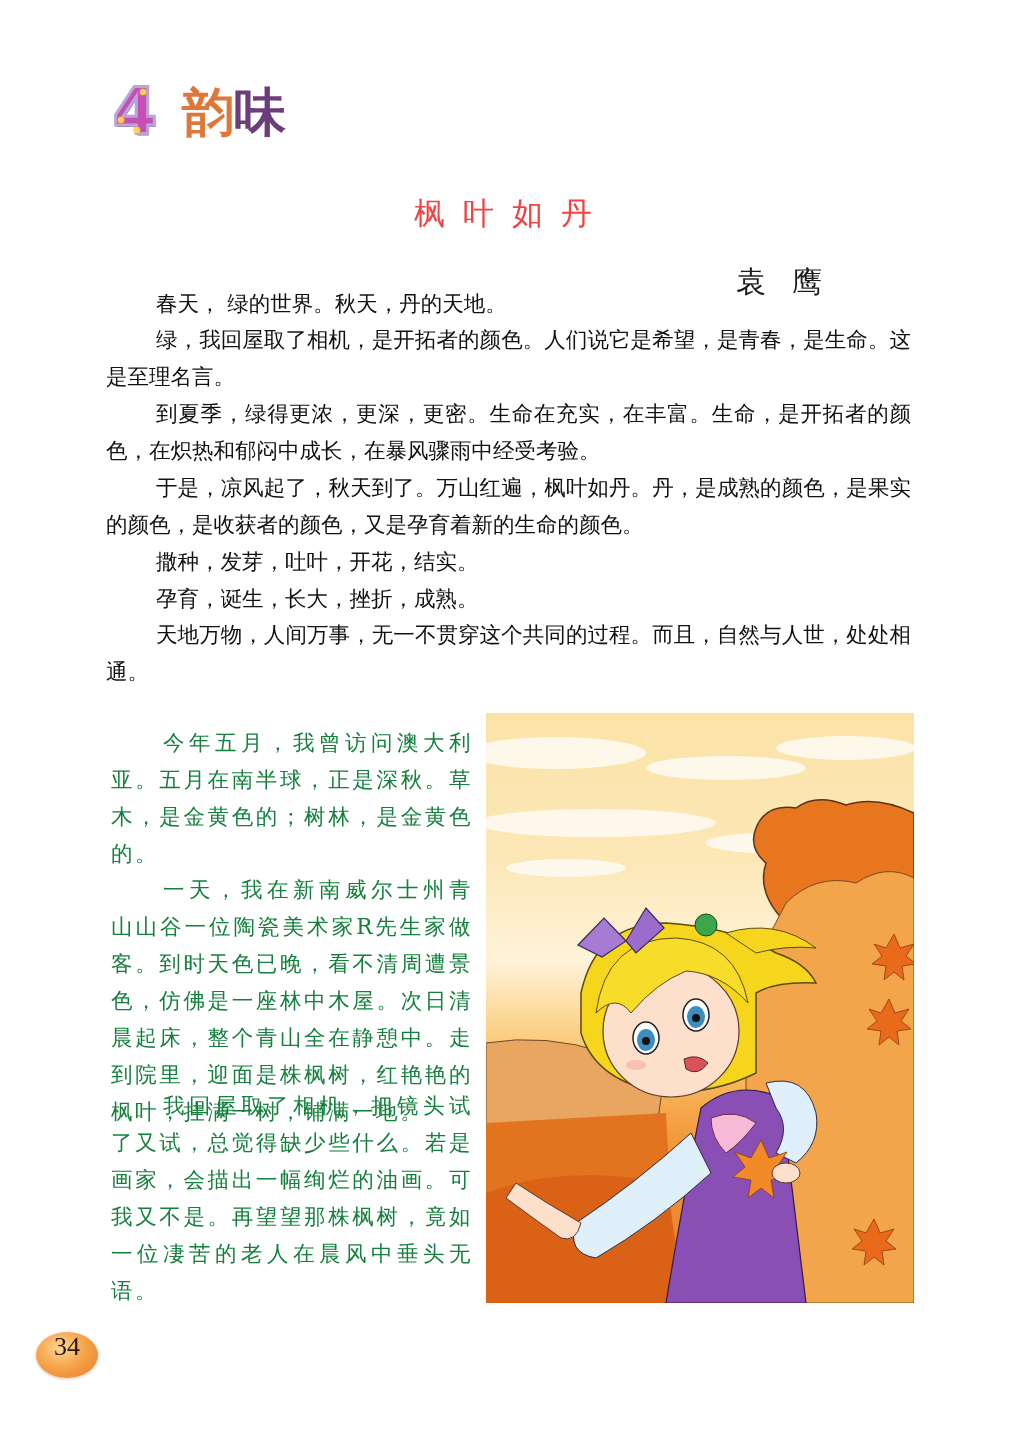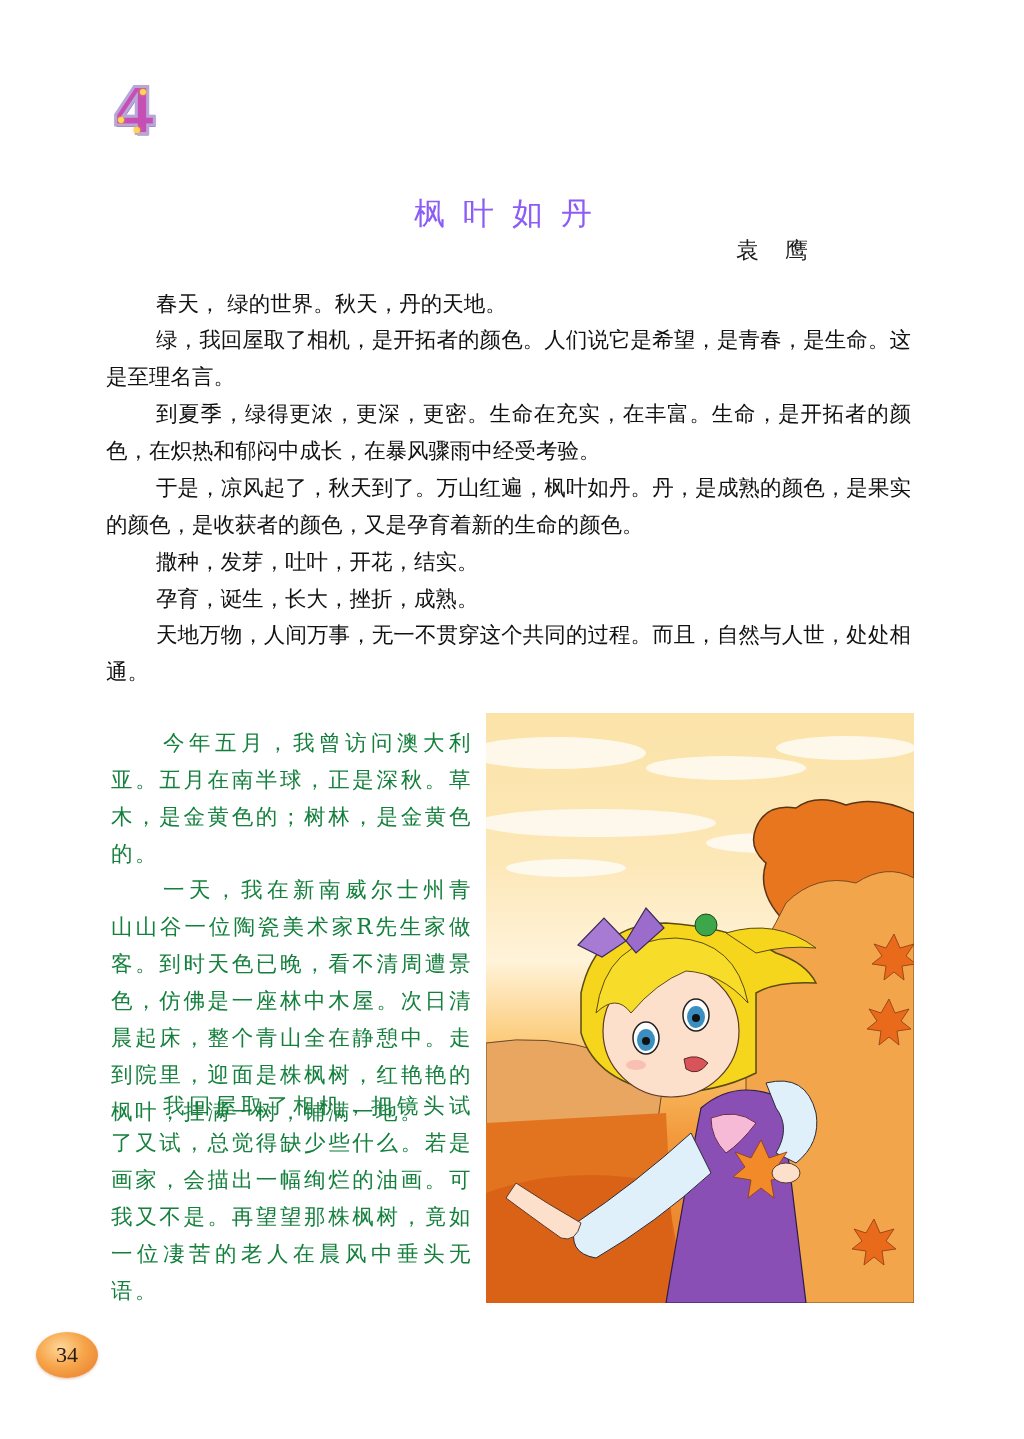--- a/index.html
+++ b/index.html
@@ -19,24 +19,24 @@
   .unit-number .dot { position: absolute; width: 6px; height: 6px; border-radius: 50%; background: #ffd65a; box-shadow: 0 0 3px #ffb300; }
   .unit-title {
     margin-left: 22px; font-family: "DejaVu Sans", sans-serif; font-weight: bold; font-size: 52px; line-height: 60px;
     letter-spacing: 0px;
   }
   .unit-title .c1 { color: #e0773a; }
   .unit-title .c3 { color: #6b3d7a; }
 
   .article-title {
     position: absolute; left: 0; width: 1024px; top: 172px; text-align: center;
-    font-size: 31px; letter-spacing: 18px; color: #8b5cf6; font-weight: normal;
+    font-size: 31px; letter-spacing: 18px; color: #ef4444; font-weight: normal;
   }
   .author {
-    position: absolute; left: 736px; top: 235px; font-size: 23px; letter-spacing: 26px; color: #1c1c1c;
+    position: absolute; left: 736px; top: 262px; font-size: 30px; letter-spacing: 26px; color: #1c1c1c;
   }
   .para {
     position: absolute; left: 106px; width: 805px; margin: 0;
     font-size: 21.5px; line-height: 37px; text-indent: 50px; text-align: justify;
     color: #111;
   }
   .col-para {
     position: absolute; left: 111px; width: 362px; margin: 0;
     font-size: 21.5px; line-height: 37px; text-indent: 52px; text-align: justify;
     letter-spacing: 2.6px; color: #15803d;
@@ -45,33 +45,36 @@
   .illustration {
     position: absolute; left: 486px; top: 713px; width: 428px; height: 590px; overflow: hidden;
     background: linear-gradient(180deg, #fbe3a8 0%, #fce7b7 25%, #fff3d9 42%, #fbc46a 58%, #f29a3c 72%, #e77a26 100%);
   }
   .illustration svg { display: block; }
 
   .page-number {
     position: absolute; left: 36px; top: 1332px; width: 62px; height: 46px; border-radius: 50%;
     background: radial-gradient(ellipse at 40% 35%, #ffd79a 0%, #f6a54a 45%, #e7782a 100%);
     box-shadow: 0 1px 3px rgba(160,90,30,0.35);
-    display: flex; align-items: center; justify-content: center;
-    font-family: "Liberation Serif", "DejaVu Serif", serif; font-size: 22px; color: #2a1a10;
+    display: flex; justify-content: center;
+    font-family: "Liberation Serif", "DejaVu Serif", serif; font-size: 26px; color: #2a1a10;
   }
 </style>
 </head>
 <body>
 
 <div class="unit-header">
   <div class="unit-number">
     <span>4</span>
     <span class="dot" style="left:30px;top:6px"></span>
     <span class="dot" style="left:8px;top:34px"></span>
     <span class="dot" style="left:24px;top:44px"></span>
+  </div>
+  <div class="unit-title">
+    <span class="c1">韵</span><span class="c3">味</span>
   </div>
 </div>
 
 <h1 class="article-title">枫叶如丹</h1>
 <div class="author">袁鹰</div>
 
 <p class="para" style="top:285px">春天， 绿的世界。秋天，丹的天地。</p>
 <p class="para" style="top:321px">绿，我回屋取了相机，是开拓者的颜色。人们说它是希望，是青春，是生命。这是至理名言。</p>
 <p class="para" style="top:395px">到夏季，绿得更浓，更深，更密。生命在充实，在丰富。生命，是开拓者的颜色，在炽热和郁闷中成长，在暴风骤雨中经受考验。</p>
 <p class="para" style="top:469px">于是，凉风起了，秋天到了。万山红遍，枫叶如丹。丹，是成熟的颜色，是果实的颜色，是收获者的颜色，又是孕育着新的生命的颜色。</p>

